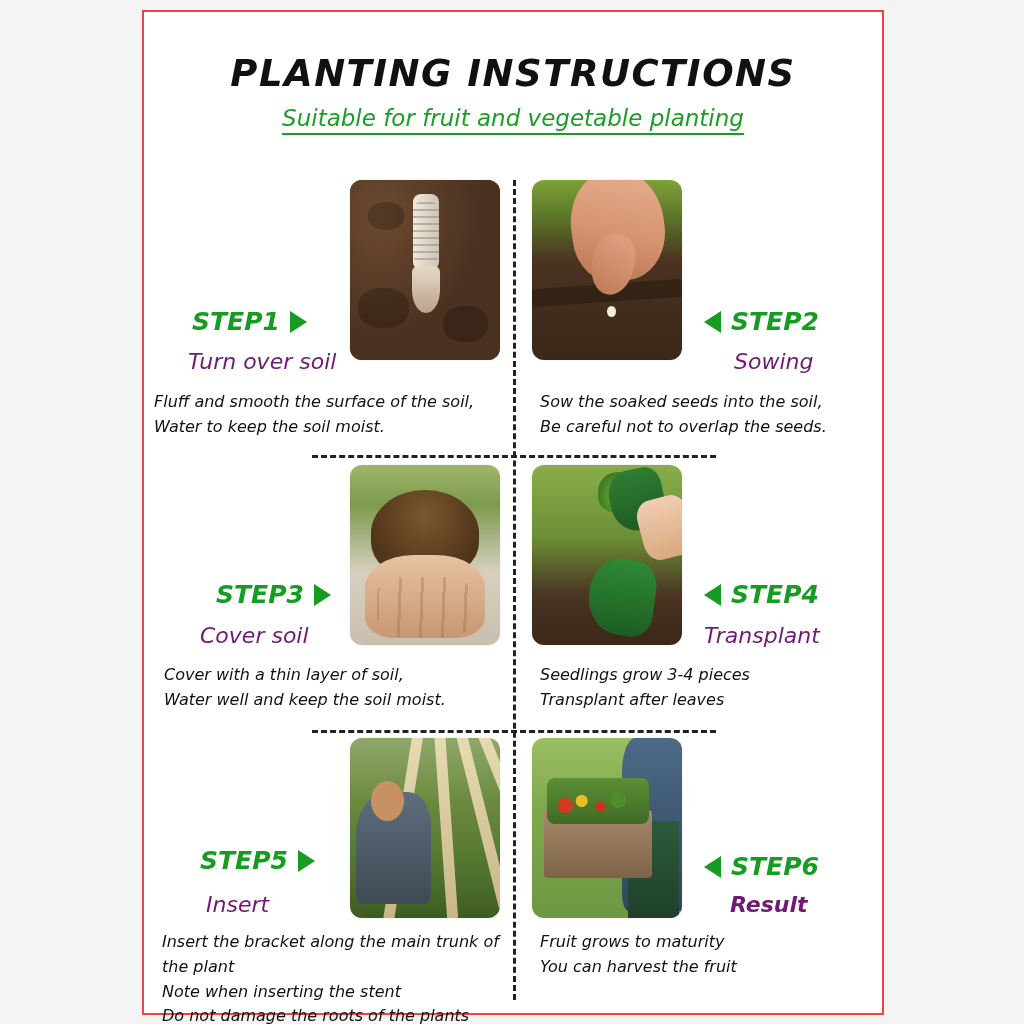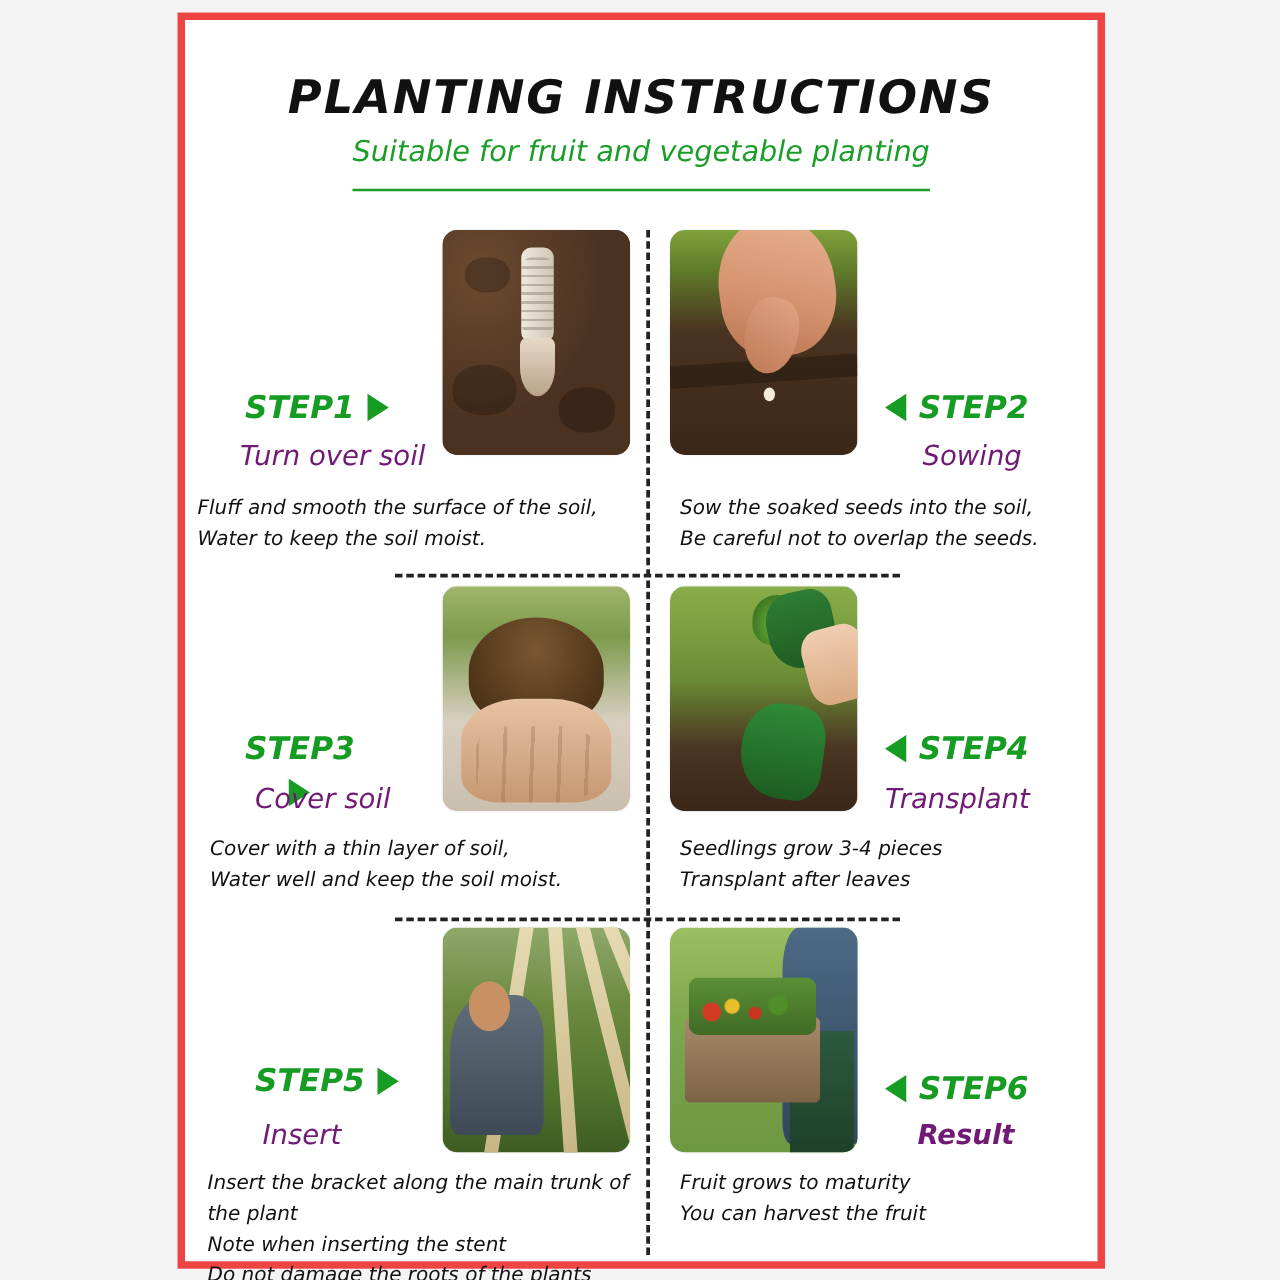--- a/index.html
+++ b/index.html
@@ -17,21 +17,21 @@
     background: #f4f4f4;
     overflow: hidden;
   }
   .sheet {
     position: absolute;
     left: 142px;
     top: 10px;
     width: 742px;
     height: 1005px;
     background: #ffffff;
-    border: 6px solid #ef4444;
+    border: 2px solid #ef4444;
     box-sizing: border-box;
   }
   .header {
     text-align: center;
     padding-top: 40px;
   }
   .title {
     font-family: "DejaVu Sans", sans-serif;
     font-style: italic;
     font-weight: bold;
@@ -42,21 +42,21 @@
     white-space: nowrap;
   }
   .subtitle {
     font-family: "DejaVu Sans", sans-serif;
     font-style: italic;
     font-size: 23px;
     color: #1a9e28;
     margin: 10px 0 0 0;
     display: inline-block;
     border-bottom: 2px solid #1a9e28;
-    padding-bottom: 16px;
+    padding-bottom: 2px;
   }
 
   .grid {
     position: absolute;
     left: 0;
     top: 150px;
     width: 740px;
     height: 855px;
   }
 
@@ -392,21 +392,21 @@
       <div class="row row-2">
 
         <div class="cell cell-left">
           <div class="photo" style="left:206px; top:10px; width:150px; height:180px;">
             <div class="pic pic-cover">
               <div class="pile"></div>
               <div class="palm"></div>
               <div class="palmline"></div>
             </div>
           </div>
-          <div class="label-row" style="left:48px; top:125px;flex-direction:column;">
+          <div class="label-row" style="left:72px; top:125px;">
             <span class="step-word">STEP3</span>
             <span class="tri tri-right"></span>
           </div>
           <div class="step-sub" style="left:56px; top:168px;">Cover soil</div>
           <div class="desc" style="left:20px; top:208px;">
             <div>Cover with a thin layer of soil,</div>
             <div>Water well and keep the soil moist.</div>
           </div>
         </div>
 

